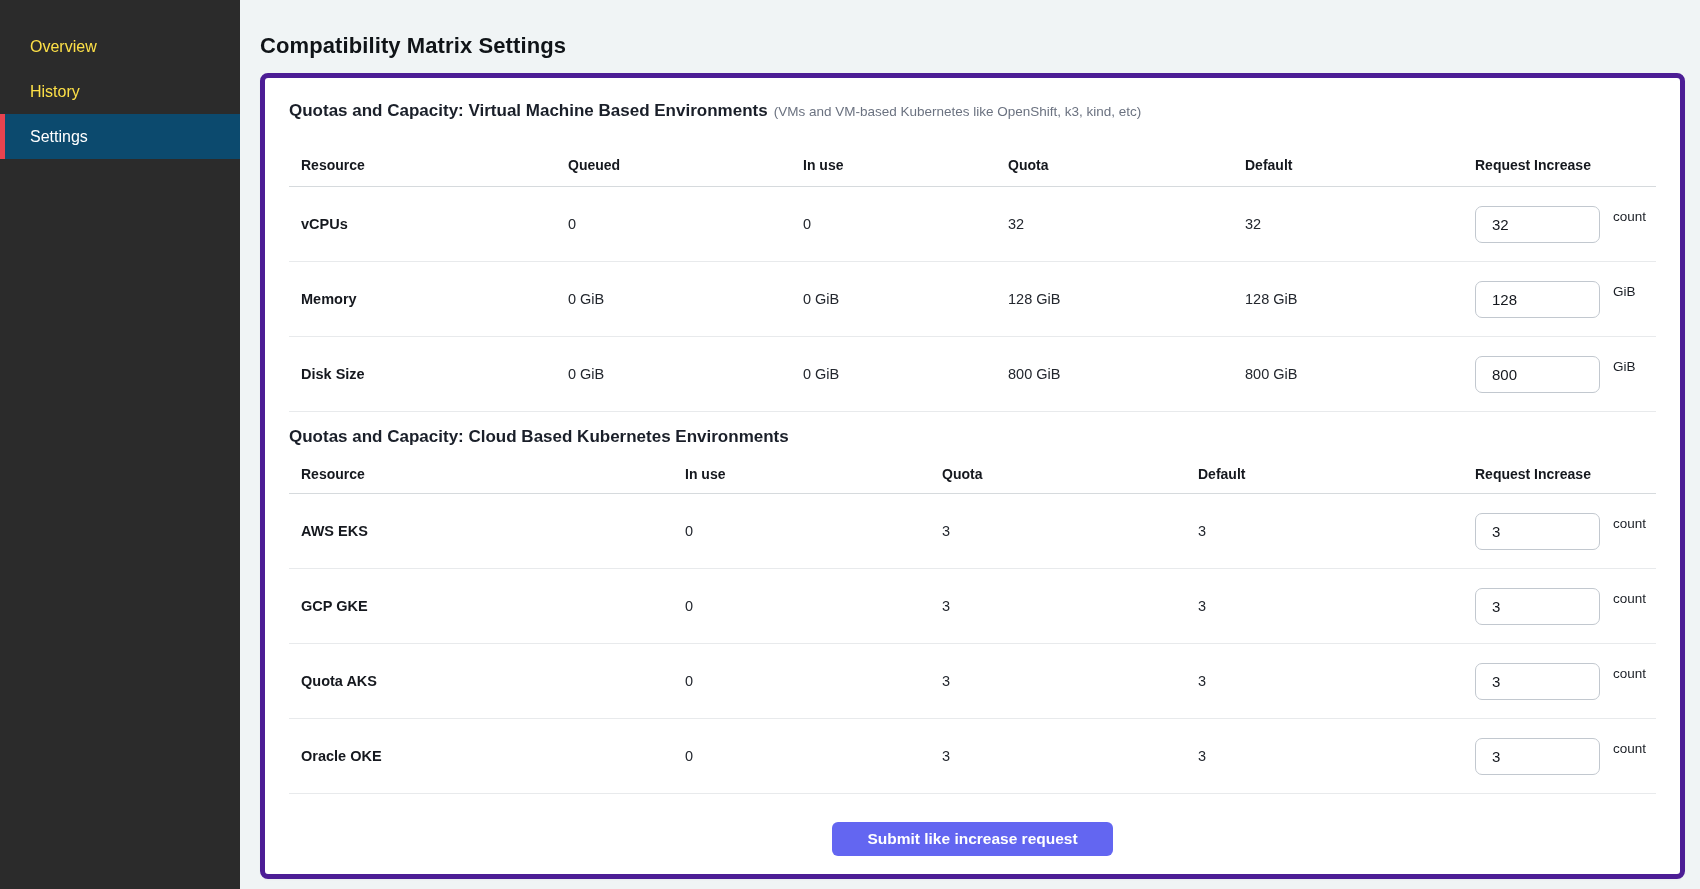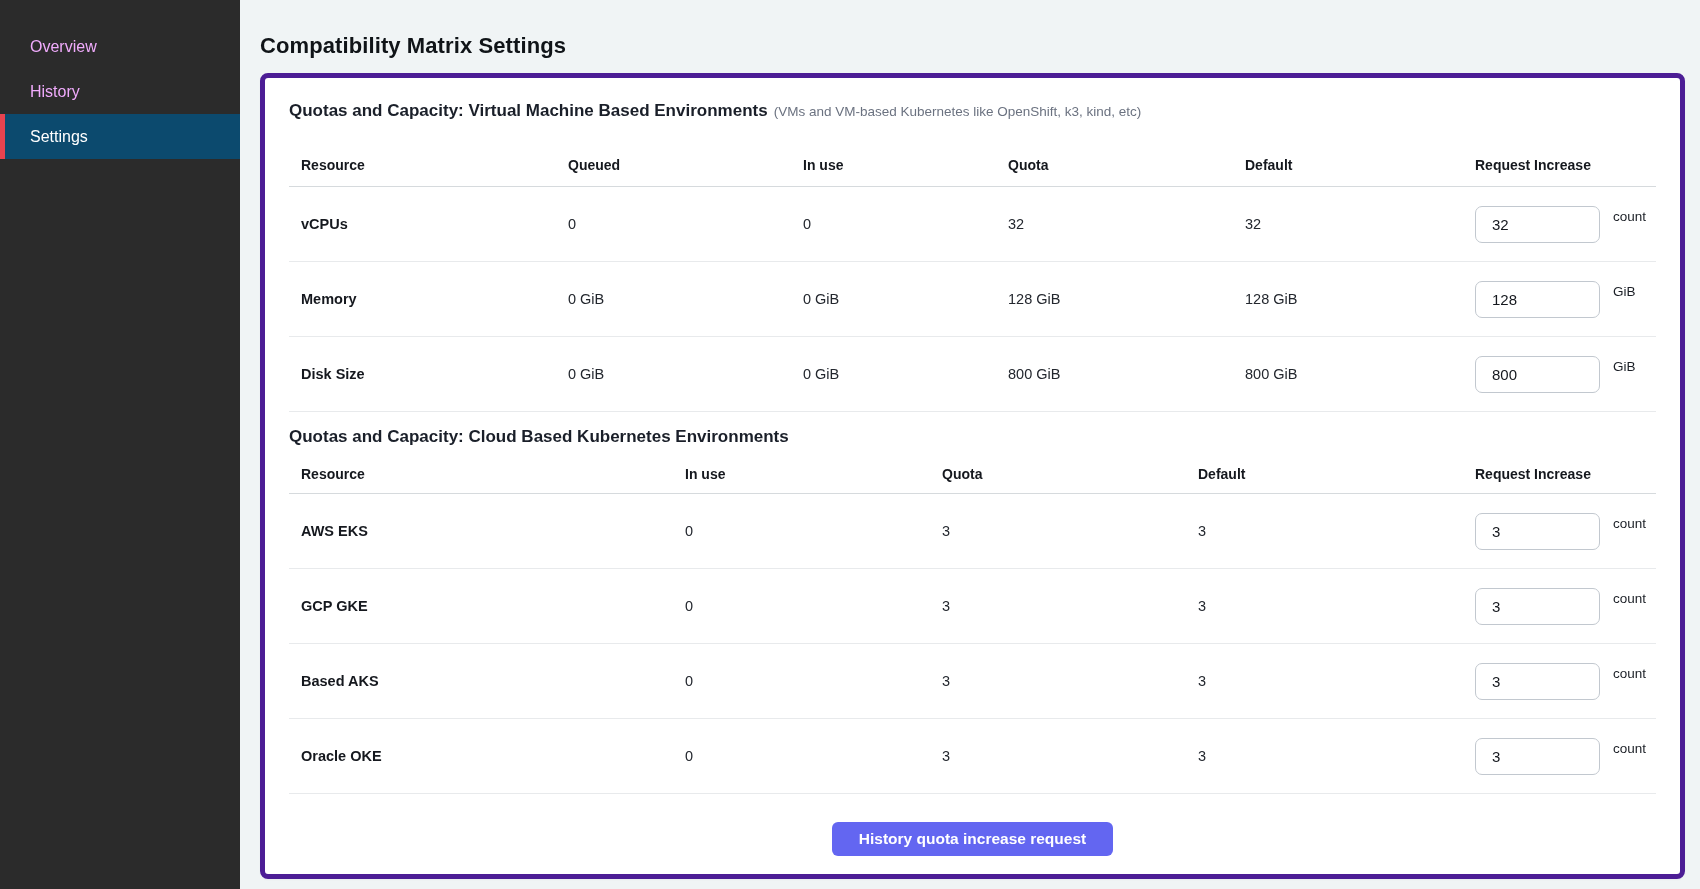--- a/index.html
+++ b/index.html
@@ -18,21 +18,21 @@
     flex-shrink: 0;
     background: #2b2b2b;
     padding-top: 24px;
   }
   .nav-item {
     position: relative;
     height: 45px;
     line-height: 45px;
     padding-left: 30px;
     font-size: 16px;
-    color: #f0abfc;
+    color: #fde047;
     cursor: pointer;
     white-space: nowrap;
   }
   .nav-item.active {
     background: #0c4a6e;
     color: #ffffff;
   }
   .accent-bar {
     position: absolute;
     left: 0; top: 0; bottom: 0;
@@ -252,21 +252,21 @@
         <div class="td">0</div>
         <div class="td">3</div>
         <div class="td">3</div>
         <div class="req-cell">
           <input class="qty-input" type="text" value="3" style="">
           <span class="unit">count</span>
         </div>
       </div>
 
       <div class="trow tdata">
-        <div class="td resource cell-first">Based AKS</div>
+        <div class="td resource cell-first">Quota AKS</div>
         <div class="td">0</div>
         <div class="td">3</div>
         <div class="td">3</div>
         <div class="req-cell">
           <input class="qty-input" type="text" value="3" style="">
           <span class="unit">count</span>
         </div>
       </div>
 
       <div class="trow tdata">
@@ -275,17 +275,17 @@
         <div class="td">3</div>
         <div class="td">3</div>
         <div class="req-cell">
           <input class="qty-input" type="text" value="3" style="">
           <span class="unit">count</span>
         </div>
       </div>
     </div>
 
     <div class="submit-area">
-      <button class="submit-btn">History quota increase request</button>
+      <button class="submit-btn">Submit like increase request</button>
     </div>
 
   </section>
 </main>
 
 </body></html>

